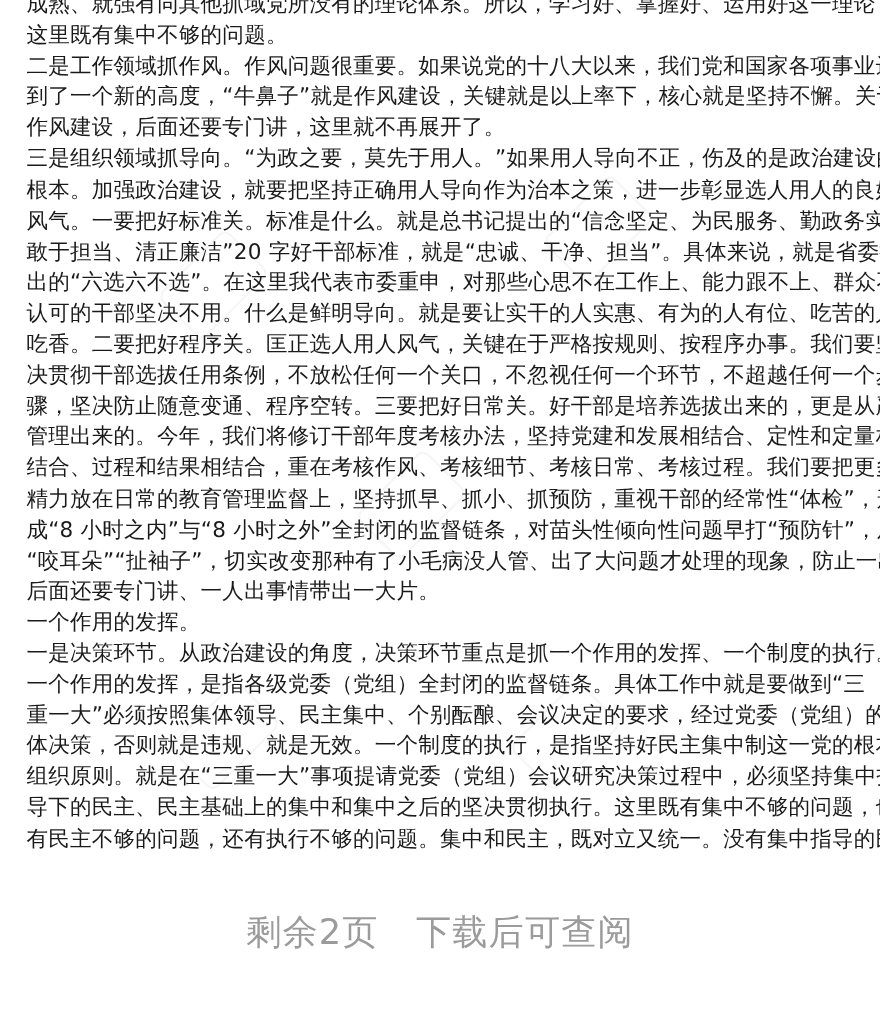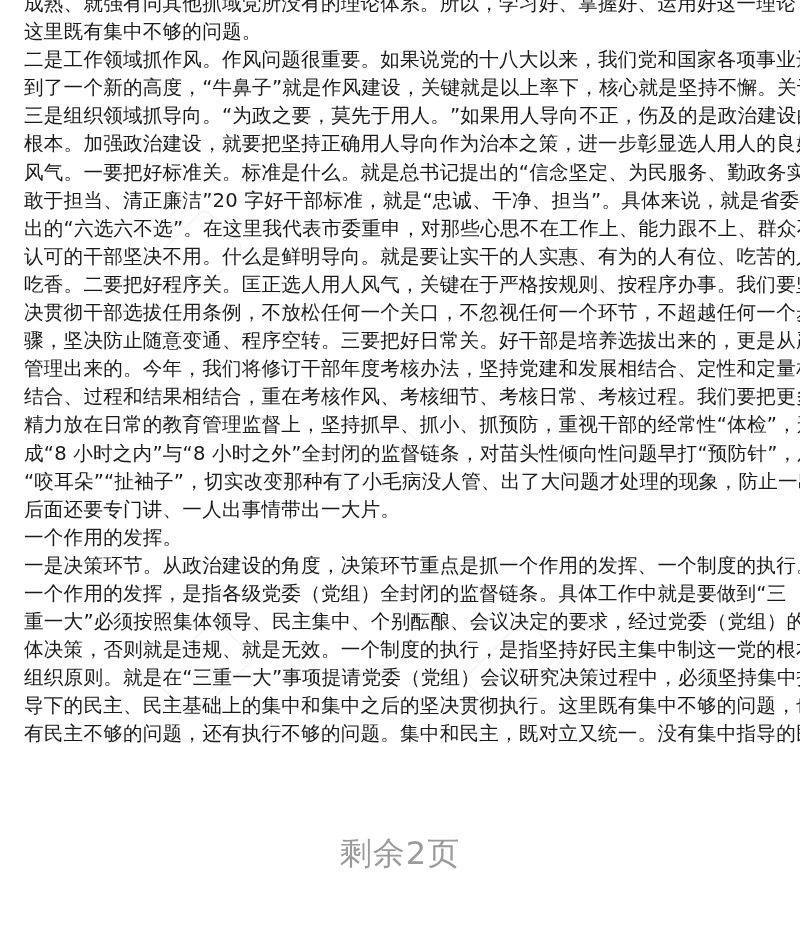--- a/index.html
+++ b/index.html
@@ -54,21 +54,20 @@
     padding: 4px 14px;
   }
   .more-banner {
     position: absolute;
     left: 0;
     top: 826px;
     width: 800px;
     height: 56px;
     display: flex;
     justify-content: center;
-    align-items: center;
     gap: 34px;
     color: #9b9b9b;
     font-size: 32px;
     letter-spacing: 1px;
   }
   .more-banner span {
     display: inline-block;
   }
 </style>
 </head>
@@ -80,20 +79,21 @@
   <div class="watermark" style="left:500px; top:180px;">&nbsp;&nbsp;&nbsp;&nbsp;</div>
   <div class="watermark" style="left:330px; top:430px;">&nbsp;&nbsp;&nbsp;&nbsp;</div>
   <div class="watermark" style="left:160px; top:640px;">&nbsp;&nbsp;&nbsp;&nbsp;</div>
   <div class="watermark" style="left:470px; top:640px;">&nbsp;&nbsp;&nbsp;&nbsp;</div>
 
   <div class="doc-body">
     <div class="line justify">成熟、就强有同其他抓域党所没有的理论体系。所以，学习好、掌握好、运用好这一理论，</div>
     <div class="line">这里既有集中不够的问题。</div>
     <div class="line justify">二是工作领域抓作风。作风问题很重要。如果说党的十八大以来，我们党和国家各项事业达</div>
     <div class="line justify">到了一个新的高度，“牛鼻子”就是作风建设，关键就是以上率下，核心就是坚持不懈。关于</div>
+    <div class="line">作风建设，后面还要专门讲，这里就不再展开了。</div>
     <div class="line justify">三是组织领域抓导向。“为政之要，莫先于用人。”如果用人导向不正，伤及的是政治建设的</div>
     <div class="line justify">根本。加强政治建设，就要把坚持正确用人导向作为治本之策，进一步彰显选人用人的良好</div>
     <div class="line justify">风气。一要把好标准关。标准是什么。就是总书记提出的“信念坚定、为民服务、勤政务实、</div>
     <div class="line justify">敢于担当、清正廉洁”20 字好干部标准，就是“忠诚、干净、担当”。具体来说，就是省委提</div>
     <div class="line justify">出的“六选六不选”。在这里我代表市委重申，对那些心思不在工作上、能力跟不上、群众不</div>
     <div class="line justify">认可的干部坚决不用。什么是鲜明导向。就是要让实干的人实惠、有为的人有位、吃苦的人</div>
     <div class="line justify">吃香。二要把好程序关。匡正选人用人风气，关键在于严格按规则、按程序办事。我们要坚</div>
     <div class="line justify">决贯彻干部选拔任用条例，不放松任何一个关口，不忽视任何一个环节，不超越任何一个步</div>
     <div class="line justify">骤，坚决防止随意变通、程序空转。三要把好日常关。好干部是培养选拔出来的，更是从严</div>
     <div class="line justify">管理出来的。今年，我们将修订干部年度考核办法，坚持党建和发展相结合、定性和定量相</div>
@@ -107,14 +107,15 @@
     <div class="line justify">一个作用的发挥，是指各级党委（党组）全封闭的监督链条。具体工作中就是要做到“三</div>
     <div class="line justify">重一大”必须按照集体领导、民主集中、个别酝酿、会议决定的要求，经过党委（党组）的集</div>
     <div class="line justify">体决策，否则就是违规、就是无效。一个制度的执行，是指坚持好民主集中制这一党的根本</div>
     <div class="line justify">组织原则。就是在“三重一大”事项提请党委（党组）会议研究决策过程中，必须坚持集中指</div>
     <div class="line justify">导下的民主、民主基础上的集中和集中之后的坚决贯彻执行。这里既有集中不够的问题，也</div>
     <div class="line justify">有民主不够的问题，还有执行不够的问题。集中和民主，既对立又统一。没有集中指导的民</div>
   </div>
 
   <div class="more-banner">
     <span>剩余2页</span>
+    <span>下载后可查阅</span>
   </div>
 </div>
 
 </body></html>

